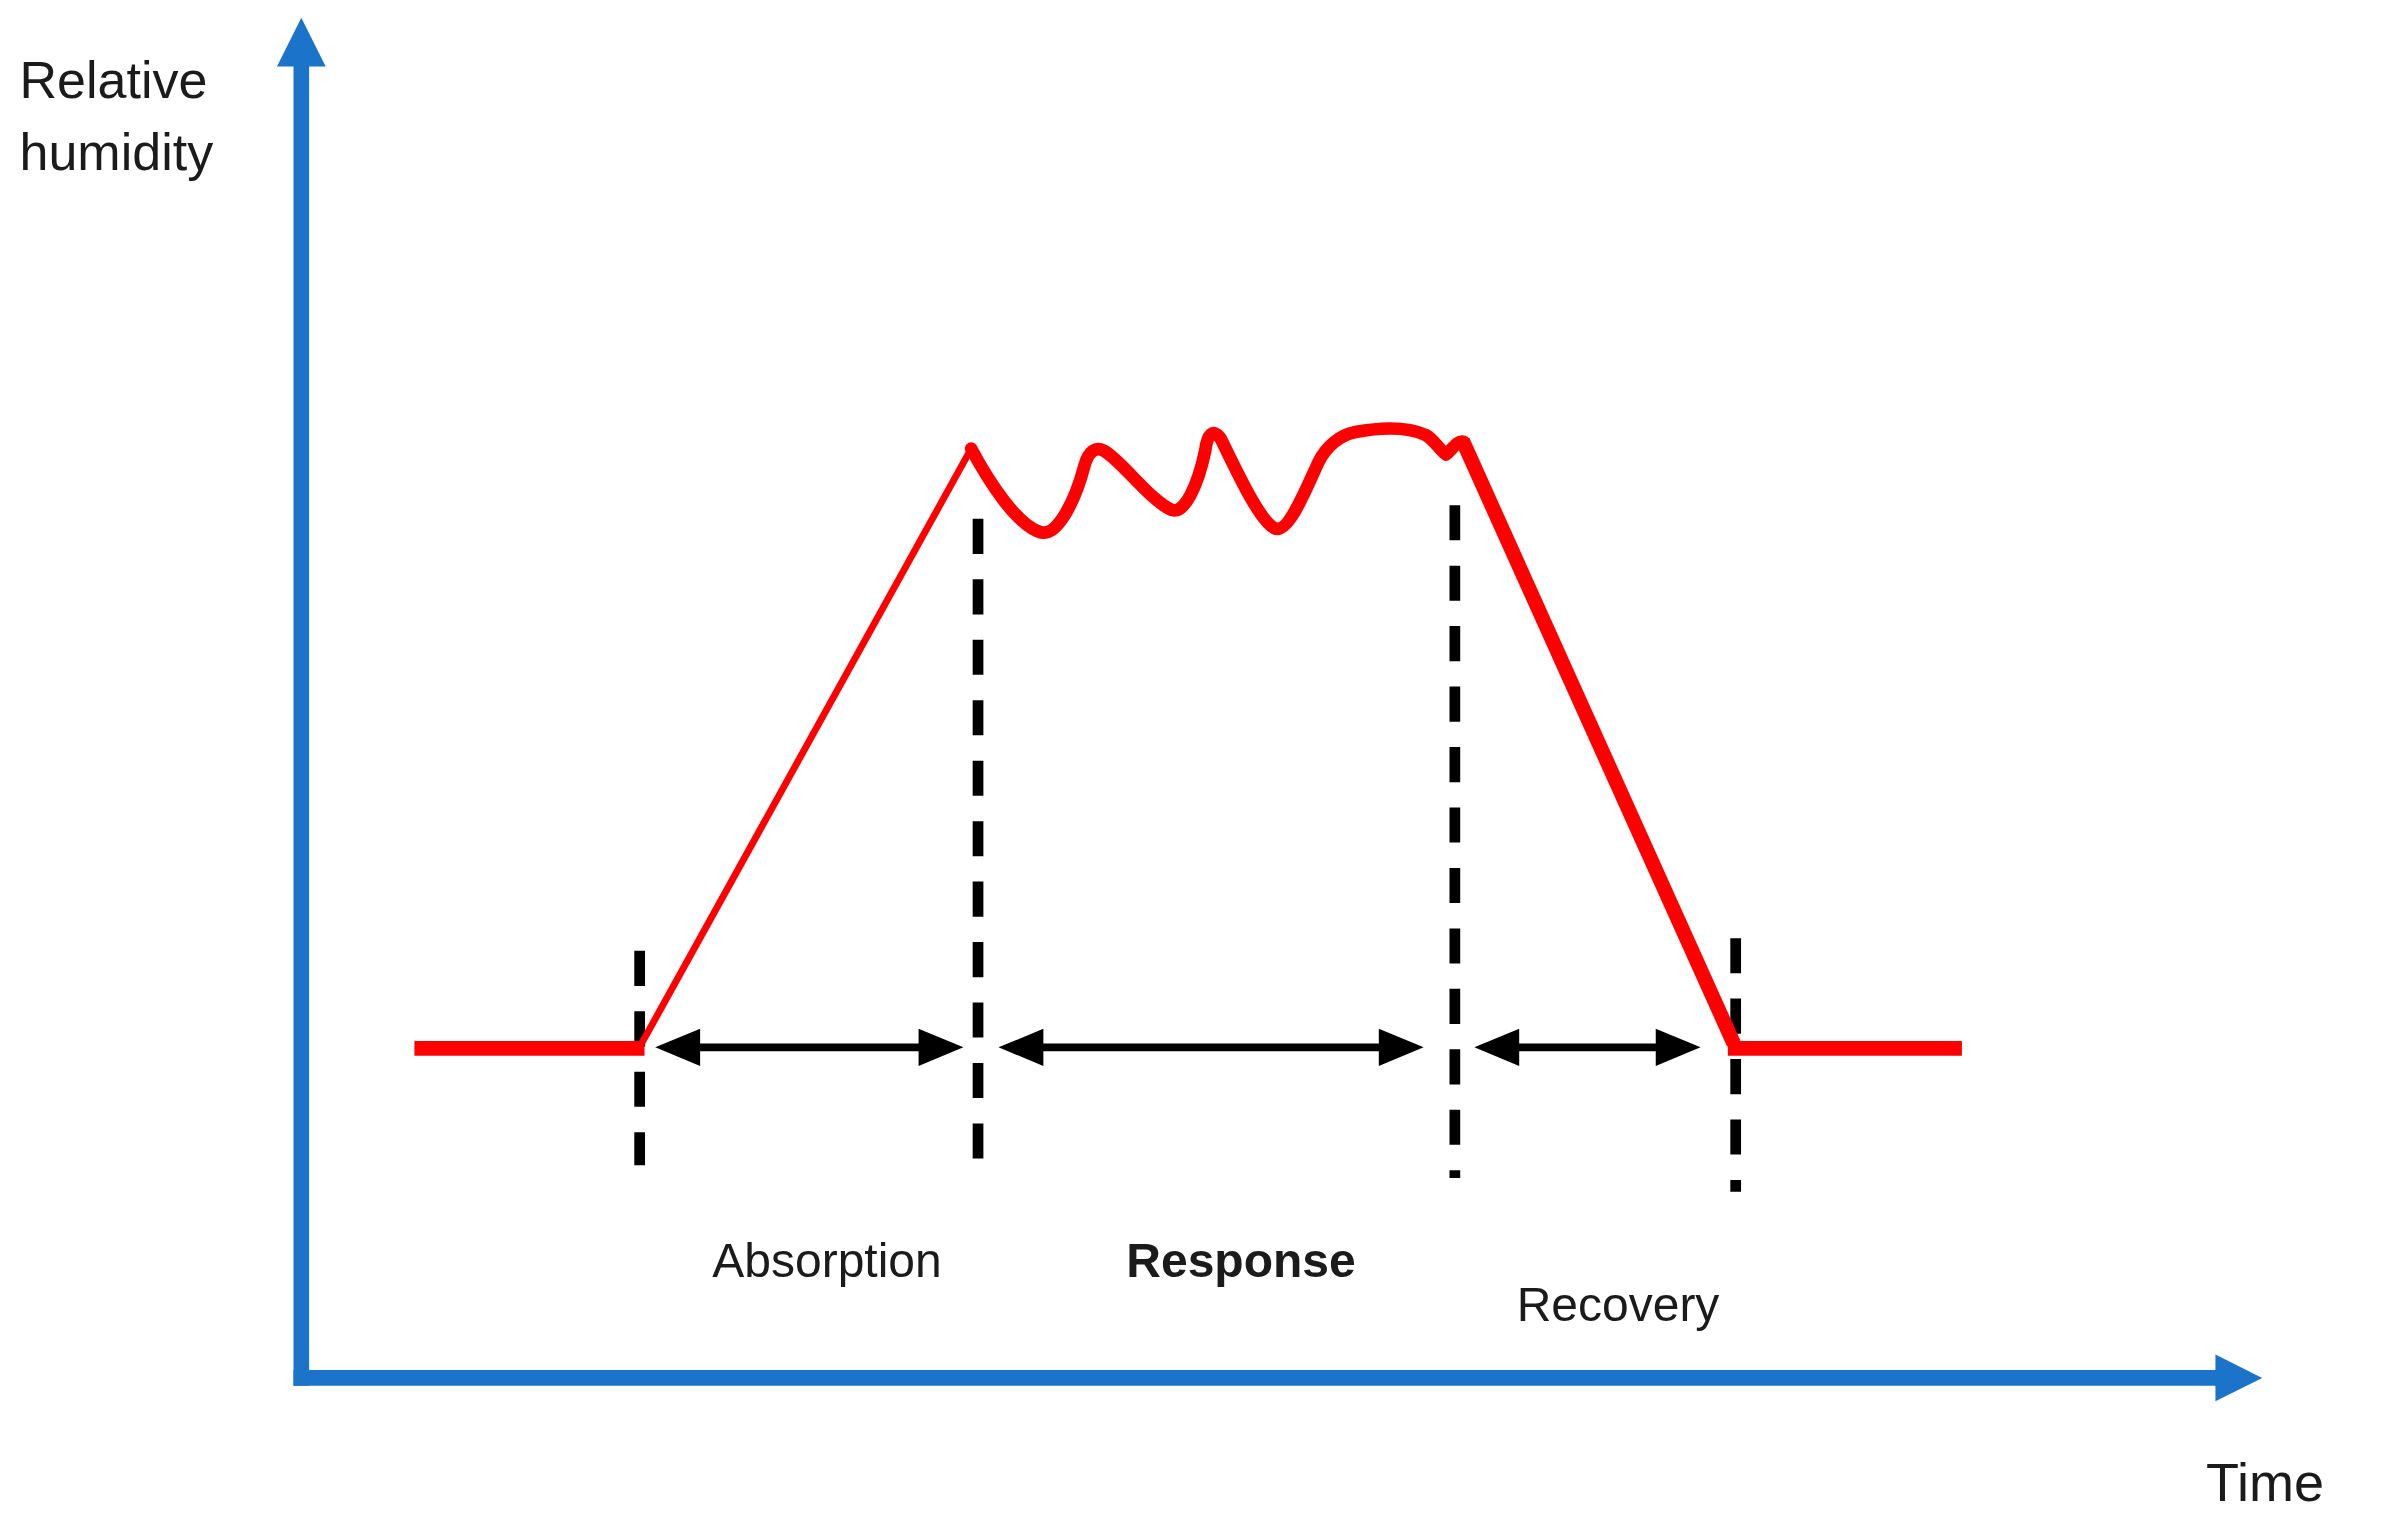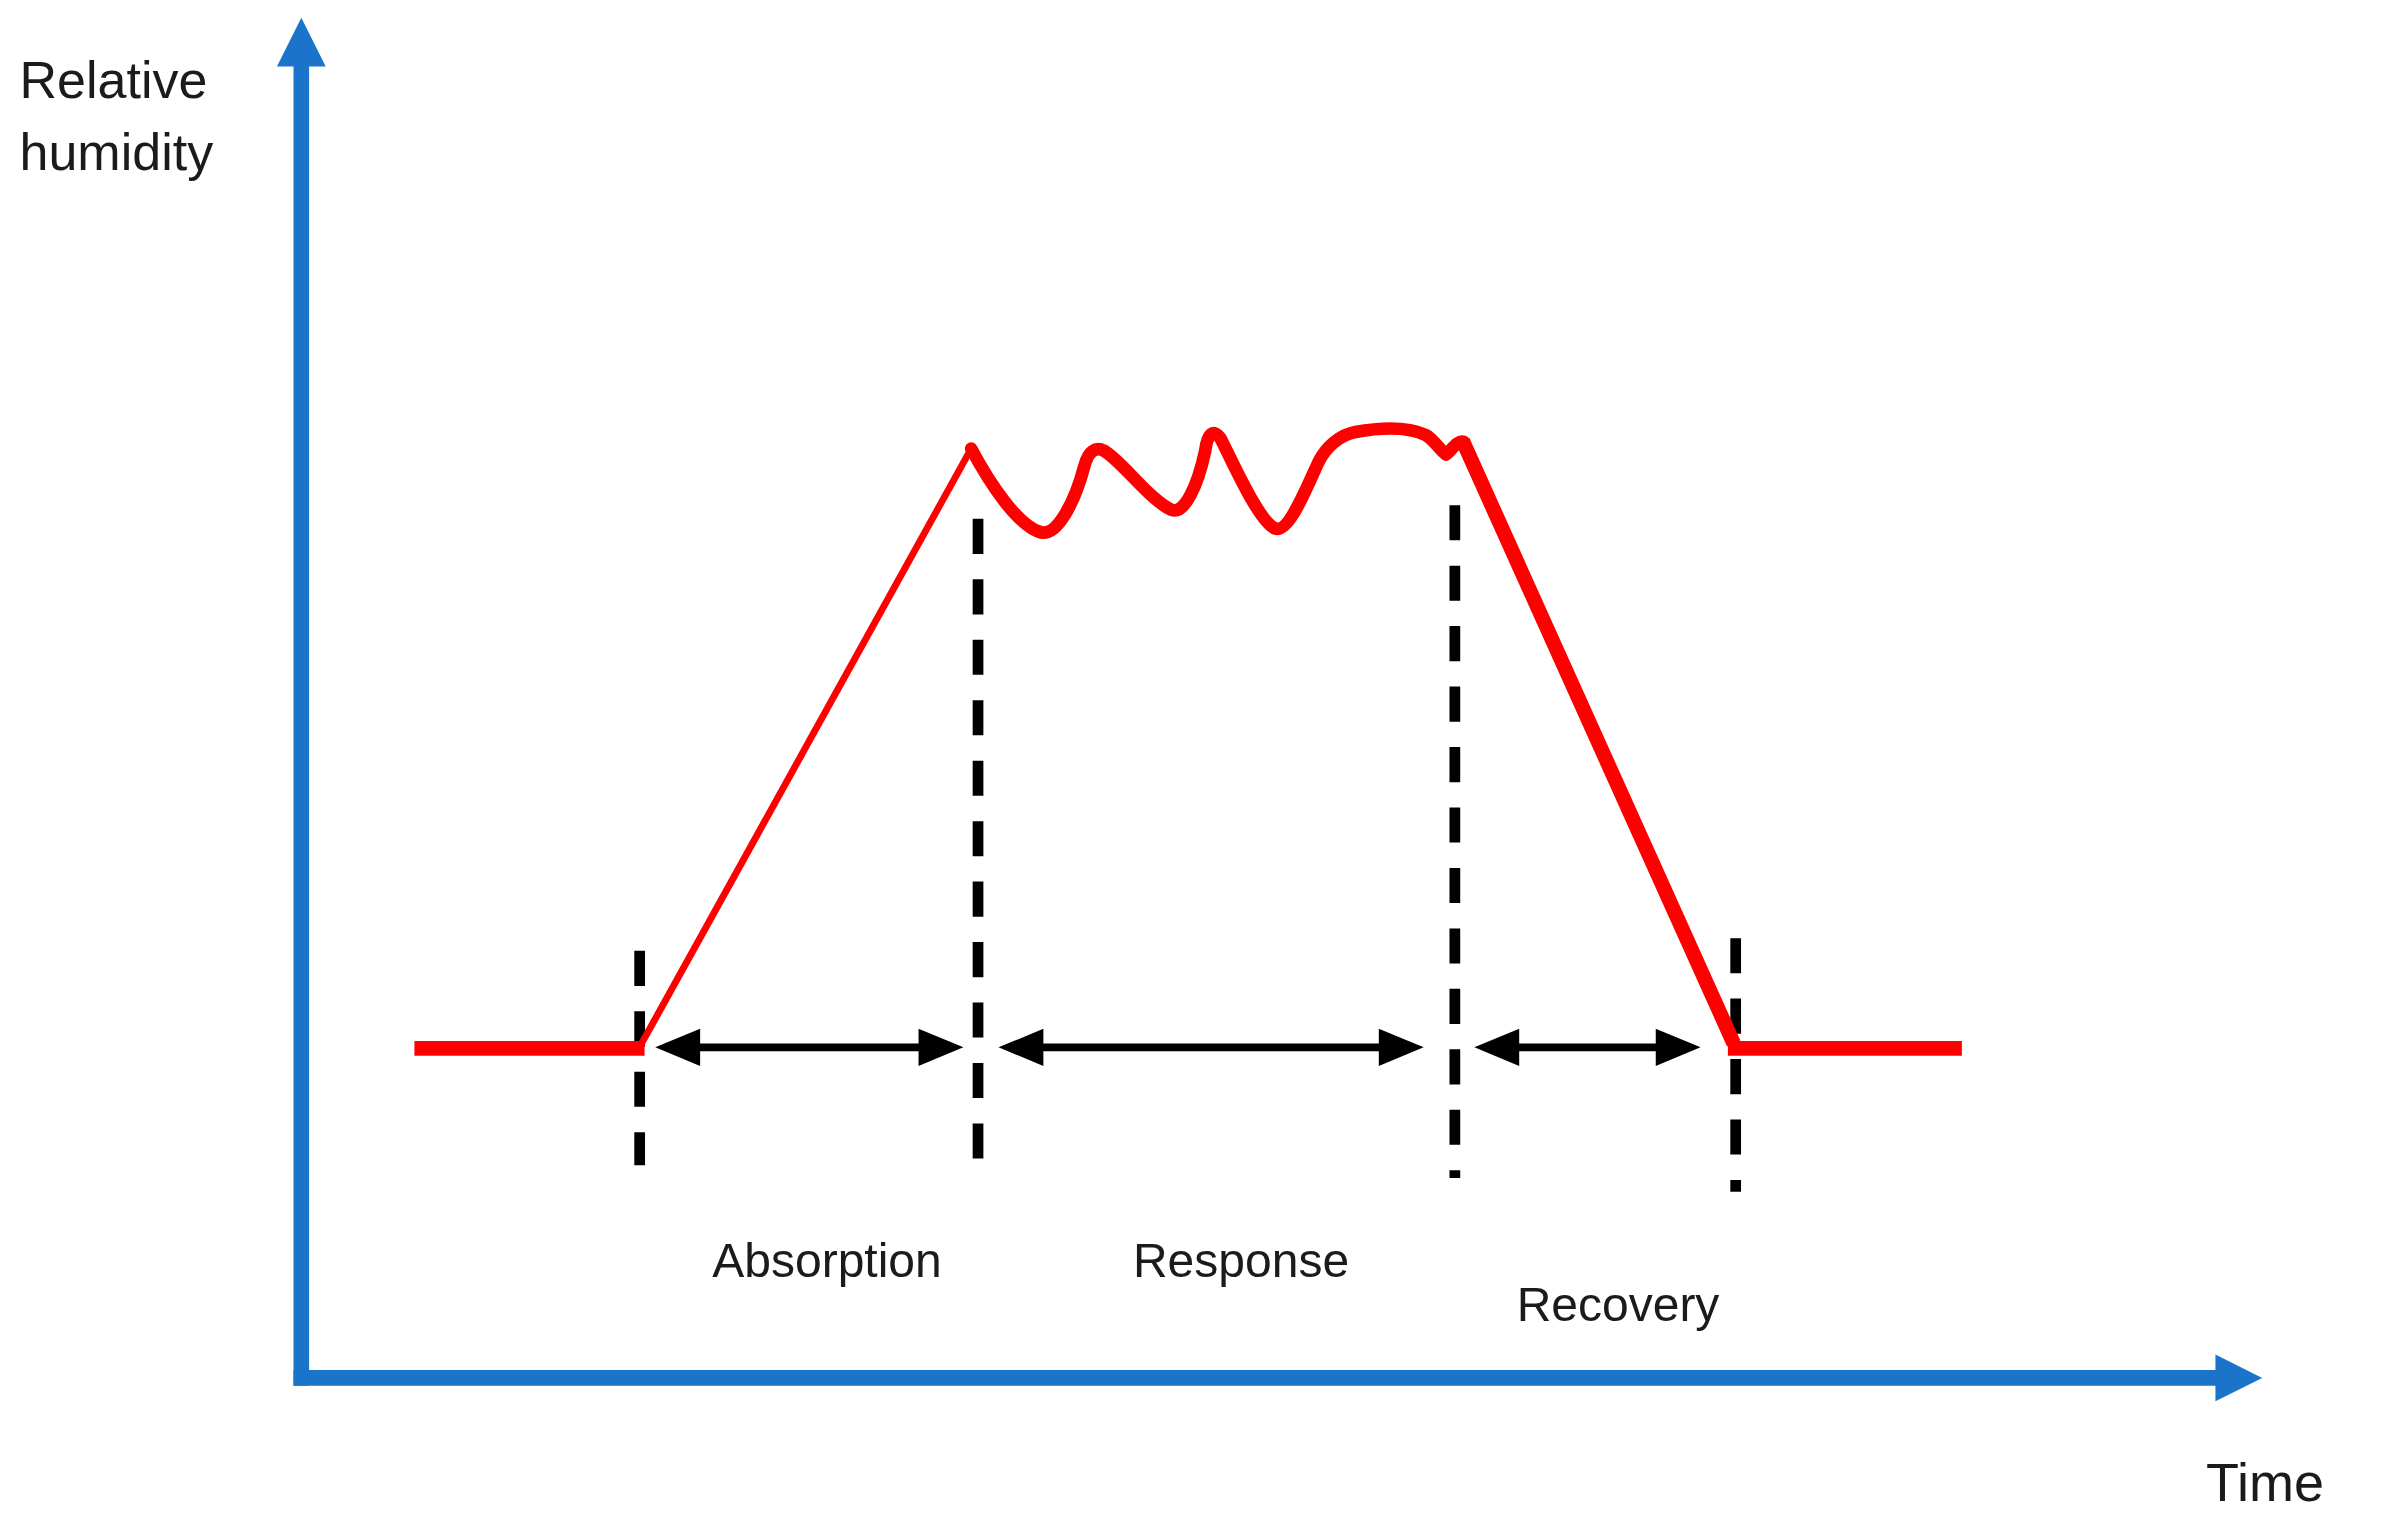--- a/index.html
+++ b/index.html
@@ -40,21 +40,21 @@
     font-size: 54px;
     white-space: nowrap;
   }
   .phase {
     top: 1233px;
     font-size: 48px;
     transform: translateX(-50%);
     white-space: nowrap;
   }
   .phase.absorption { left: 827px; }
-  .phase.response  { left: 1241px; }
+  .phase.response  { left: 1241px; font-weight: bold; }
   .phase.recovery  { left: 1618px; margin-top: 44px; }
 </style>
 </head>
 <body>
 
 <div class="figure">
 
   <svg viewBox="0 0 2450 1574" aria-hidden="true">
 
     <line x1="309" y1="1421" x2="309" y2="64" stroke-width="16" stroke="#1b74c9"></line>

